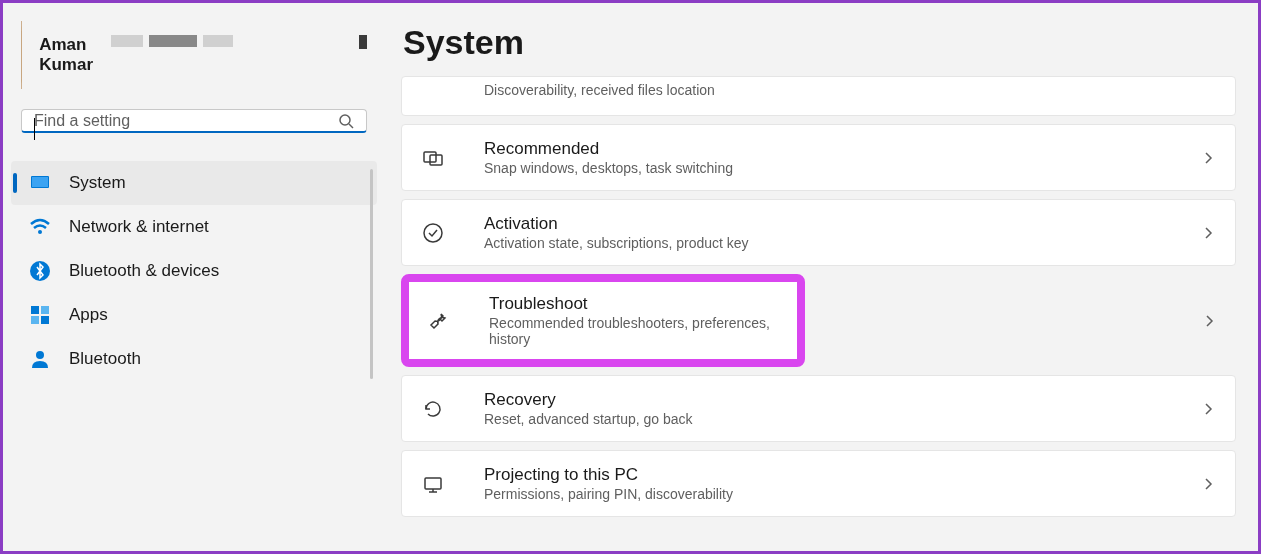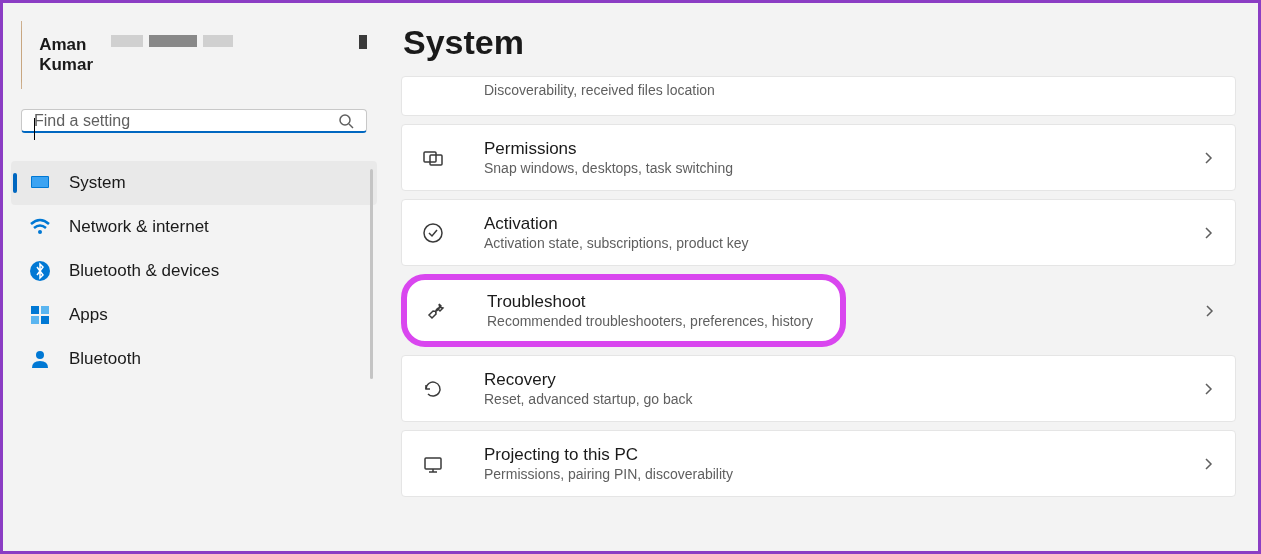--- a/index.html
+++ b/index.html
@@ -32,21 +32,21 @@
     .nav-item.active::before { content: ""; position: absolute; left: 2px; top: 50%; transform: translateY(-50%); width: 4px; height: 20px; background: #0067c0; border-radius: 2px; }
     .nav-icon { width: 22px; height: 22px; display: inline-flex; align-items: center; justify-content: center; flex-shrink: 0; }
     .nav-label { font-size: 17px; color: #1a1a1a; }
     
     .content { position: absolute; left: 398px; top: 0; right: 0; height: 100%; padding-right: 22px; }
     .page-title { font-size: 34px; font-weight: 600; color: #1a1a1a; padding: 20px 0 14px 2px; }
     
     .card-list { display: flex; flex-direction: column; gap: 8px; }
     .card { background: #fff; border: 1px solid #e5e5e5; border-radius: 4px; padding: 14px 20px; display: flex; align-items: center; gap: 40px; cursor: pointer; }
     .card.partial { padding-top: 2px; }
-    .card.highlighted { border: 6px solid #d946ef; border-radius: 24px; padding: 12px 18px; width: 445px; position: relative; }
+    .card.highlighted { border: 8px solid #d946ef; border-radius: 8px; padding: 12px 18px; width: 404px; position: relative; }
     .card-icon { width: 22px; height: 22px; flex-shrink: 0; color: #3a3a3a; }
     .card-body { flex: 1; display: flex; flex-direction: column; gap: 1px; }
     .card-title { font-size: 17px; color: #1a1a1a; }
     .card-desc { font-size: 14px; color: #5f5f5f; }
     .chevron { width: 14px; height: 14px; color: #5f5f5f; }
     .chevron-outer { position: absolute; right: 20px; top: 50%; transform: translateY(-50%); }
     
     .card-row { position: relative; }
   </style>
 </head>
@@ -150,21 +150,21 @@
     </div>
 
     <div class="card">
       <span class="card-icon">
         <svg viewBox="0 0 22 22" fill="none" stroke="currentColor" stroke-width="1.5">
             <rect x="2" y="5" width="12" height="10" rx="1"></rect>
             <rect x="8" y="8" width="12" height="10" rx="1"></rect>
           </svg>
       </span>
       <div class="card-body">
-        <div class="card-title">Permissions</div>
+        <div class="card-title">Recommended</div>
         <div class="card-desc">Snap windows, desktops, task switching</div>
       </div>
       <span class="chevron">
         <svg viewBox="0 0 14 14" fill="none" stroke="currentColor" stroke-width="1.5">
             <path d="M5 2l5 5-5 5"></path>
           </svg>
       </span>
     </div>
 
     <div class="card">

